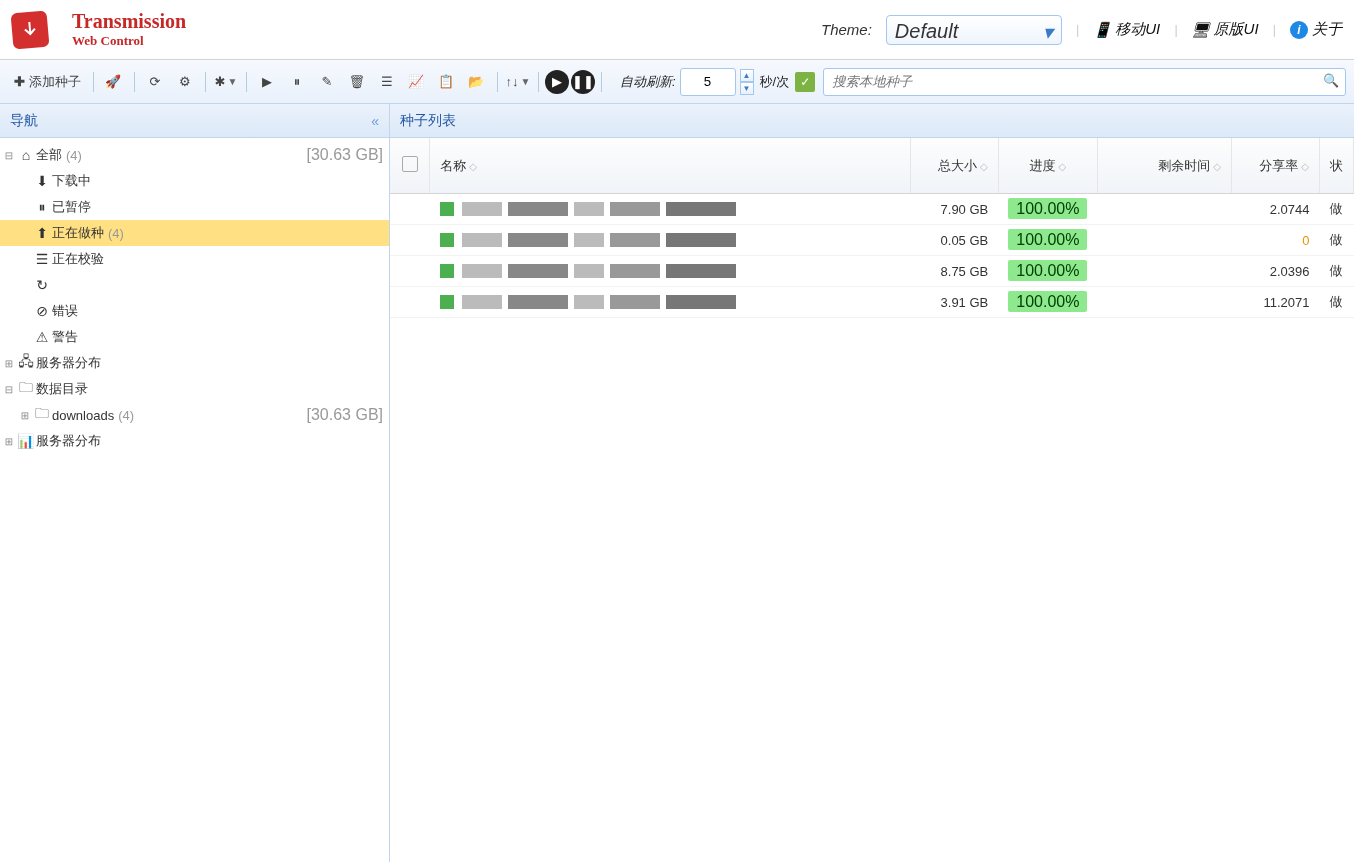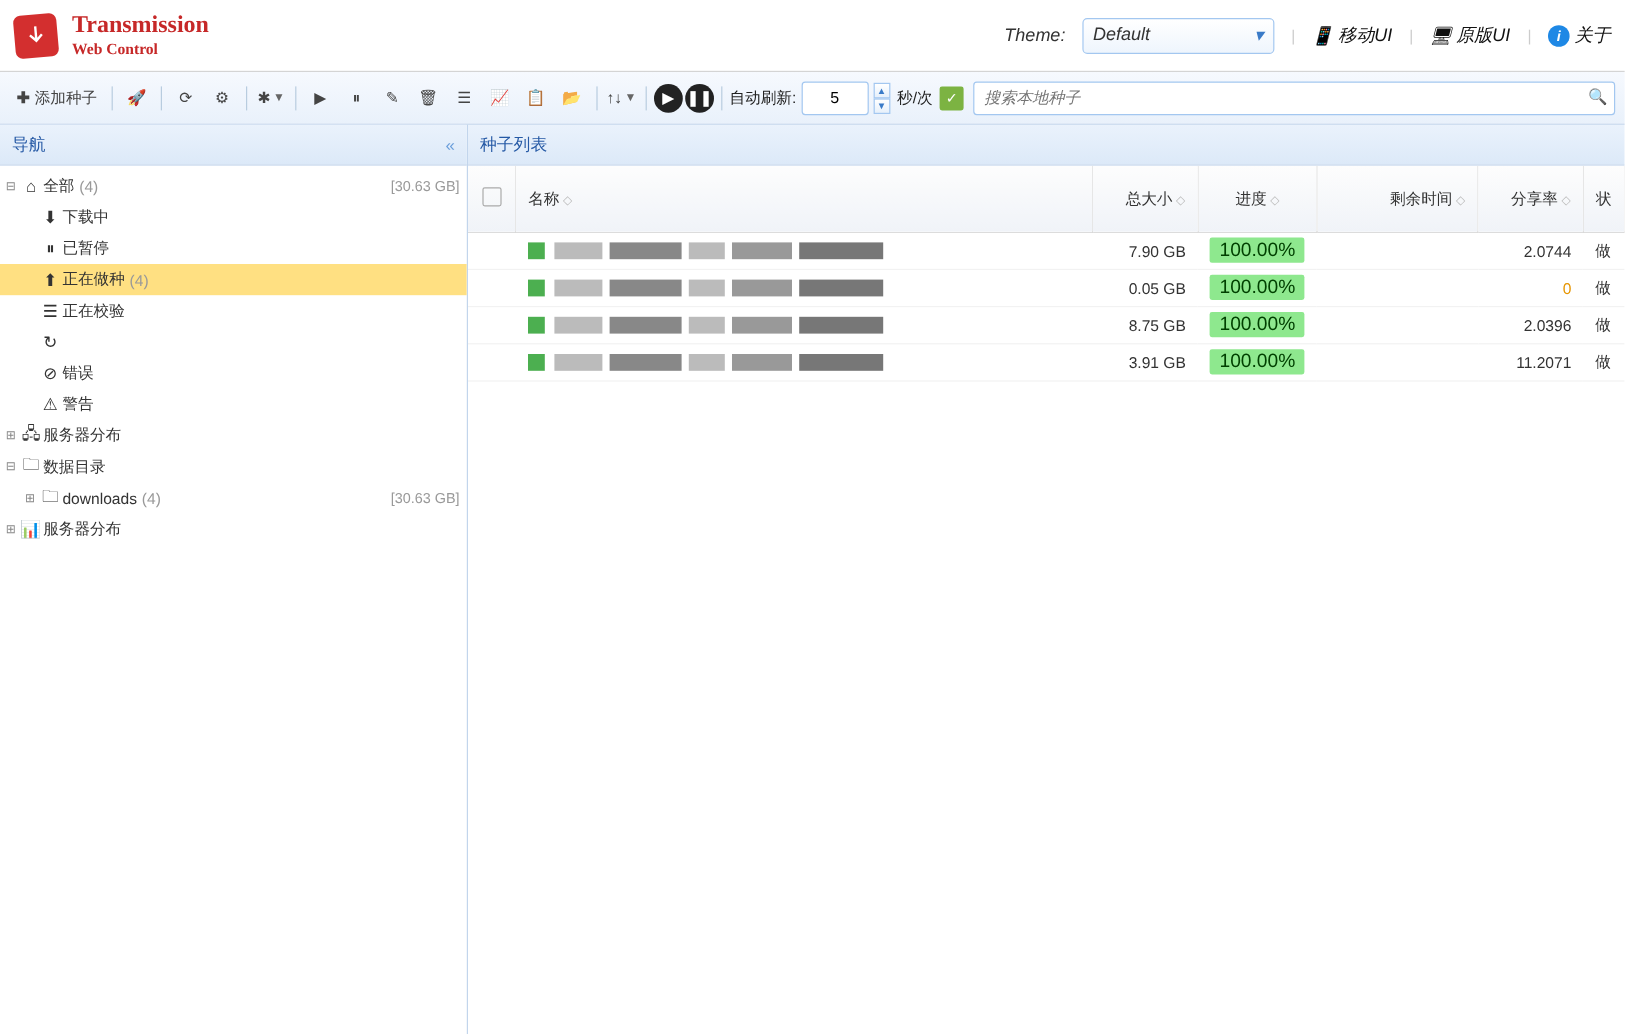--- a/index.html
+++ b/index.html
@@ -1,40 +1,40 @@
 <!DOCTYPE html>
 <html><head>
 <meta charset="utf-8">
 <style>
 * { box-sizing: border-box; margin: 0; padding: 0; }
 body { font-family: Arial, "Microsoft YaHei", sans-serif; font-size: 13px; color: #333; background: #fff; overflow: hidden; }
 
 
 .header { display: flex; align-items: center; padding: 8px 12px; height: 60px; border-bottom: 1px solid #d4d4d4; }
-.logo-box { display: flex; align-items: center; gap: 12px; }
+.logo-box { display: flex; align-items: center; gap: 24px; }
 .logo-icon { width: 36px; height: 36px; background: #d32f2f; border-radius: 6px; display: flex; align-items: center; justify-content: center; color: #fff; font-size: 18px; transform: rotate(-5deg); }
 .logo-text { display: flex; flex-direction: column; }
 .logo-title { color: #c62828; font-weight: bold; font-size: 20px; font-family: Georgia, serif; }
 .logo-subtitle { color: #c62828; font-weight: bold; font-size: 13px; font-family: Georgia, serif; }
 .header-right { margin-left: auto; display: flex; align-items: center; gap: 14px; font-style: italic; }
 .theme-label { color: #333; font-size: 15px; }
-.theme-select { border: 1px solid #a3c7f0; border-radius: 4px; padding: 4px 28px 4px 8px; font-size: 15px; background: linear-gradient(#fff,#eef5fd); position: relative; width: 160px; height: 30px; }
+.theme-select { border: 1px solid #a3c7f0; border-radius: 4px; padding: 4px 28px 4px 8px; font-size: 20px; background: linear-gradient(#fff,#eef5fd); position: relative; width: 176px; height: 30px; }
 .theme-select::after { content: "▾"; position: absolute; right: 8px; color: #3a7bc8; }
 .hlink { display: flex; align-items: center; gap: 4px; cursor: pointer; color: #111; font-size: 15px; }
 .hlink .icn { width: 18px; height: 18px; display: inline-flex; align-items: center; justify-content: center; }
 .divider-v { color: #ccc; }
 
 
 .toolbar { display: flex; align-items: center; padding: 4px 8px; height: 44px; background: linear-gradient(#f6f9fe,#e9f1fb); border-bottom: 1px solid #c2d5ec; gap: 2px; }
 .tbtn { width: 28px; height: 28px; display: inline-flex; align-items: center; justify-content: center; border-radius: 3px; cursor: pointer; color: #444; }
 .tbtn.with-text { width: auto; padding: 0 6px; gap: 4px; }
 .tsep { width: 1px; height: 20px; background: #b8ccdf; margin: 0 4px; }
 .tdropdown { display: inline-flex; align-items: center; }
 .tdropdown .caret { font-size: 10px; color: #666; margin-left: 2px; }
-.refresh-label { margin-left: 0; color: #222; }
+.refresh-label { margin-left: 12px; color: #222; font-style: italic; }
 .refresh-input { width: 56px; height: 28px; border: 1px solid #a3c7f0; border-radius: 3px; text-align: center; margin: 0 2px; background: #fff; }
 .spinner { display: flex; flex-direction: column; }
 .spinner span { width: 14px; height: 13px; border: 1px solid #a3c7f0; background: linear-gradient(#fff,#e6f0fb); font-size: 8px; display: flex; align-items: center; justify-content: center; cursor: pointer; color: #3a7bc8;}
 .unit-label { margin: 0 4px; color: #222; }
 .green-check { width: 20px; height: 20px; background: #7cb342; color: #fff; display: flex; align-items: center; justify-content: center; border-radius: 2px; font-size: 12px;}
 .search-box { flex: 1; margin-left: 6px; position: relative; }
 .search-input { width: 100%; height: 28px; border: 1px solid #a3c7f0; border-radius: 3px; padding: 0 28px 0 8px; color: #999; background: #fff; font-style: italic;}
 .search-icon { position: absolute; right: 6px; top: 5px; color: #6a9edb; }
 
 
@@ -43,21 +43,21 @@
 
 .sidebar { width: 390px; border-right: 1px solid #c2d5ec; display: flex; flex-direction: column; }
 .panel-header { height: 34px; background: linear-gradient(#eaf2fc,#dce9f8); border-bottom: 1px solid #c2d5ec; display: flex; align-items: center; padding: 0 10px; color: #2559a5; font-size: 14px; }
 .panel-header .collapse { margin-left: auto; color: #6a9edb; cursor: pointer; font-size: 14px;}
 .tree { padding: 4px 0; overflow-y: auto; flex: 1; }
 .tree-row { display: flex; align-items: center; height: 26px; padding: 0 6px 0 4px; cursor: pointer; white-space: nowrap; }
 .tree-row .expander { width: 14px; text-align: center; color: #888; font-size: 10px; }
 .tree-row .ticon { width: 20px; text-align: center; font-size: 14px; color: #333;}
 .tree-row .tlabel { flex: 1; display: flex; align-items: center; gap: 4px;}
 .tree-row .tcount { color: #999; }
-.tree-row .tsize { color: #999; margin-left: auto; font-size: 12px;}
+.tree-row .tsize { color: #999; margin-left: auto; font-size: 16px;}
 .tree-row.selected { background: #ffe082; }
 .tree-row.l1 { padding-left: 18px; }
 .tree-row.l0 { padding-left: 2px; }
 
 
 .main { flex: 1; display: flex; flex-direction: column; overflow: hidden;}
 .table-wrap { flex: 1; overflow: auto; }
 .ttable { width: 100%; border-collapse: collapse; }
 .ttable th { background: linear-gradient(#fdfdfd,#f0f3f8); border-bottom: 1px solid #d4d4d4; border-right: 1px solid #e6e6e6; padding: 18px 10px; font-weight: normal; color: #333; text-align: left; position: relative; white-space: nowrap;}
 .ttable th .sort { color: #bbb; font-size: 10px; margin-left: 3px;}

